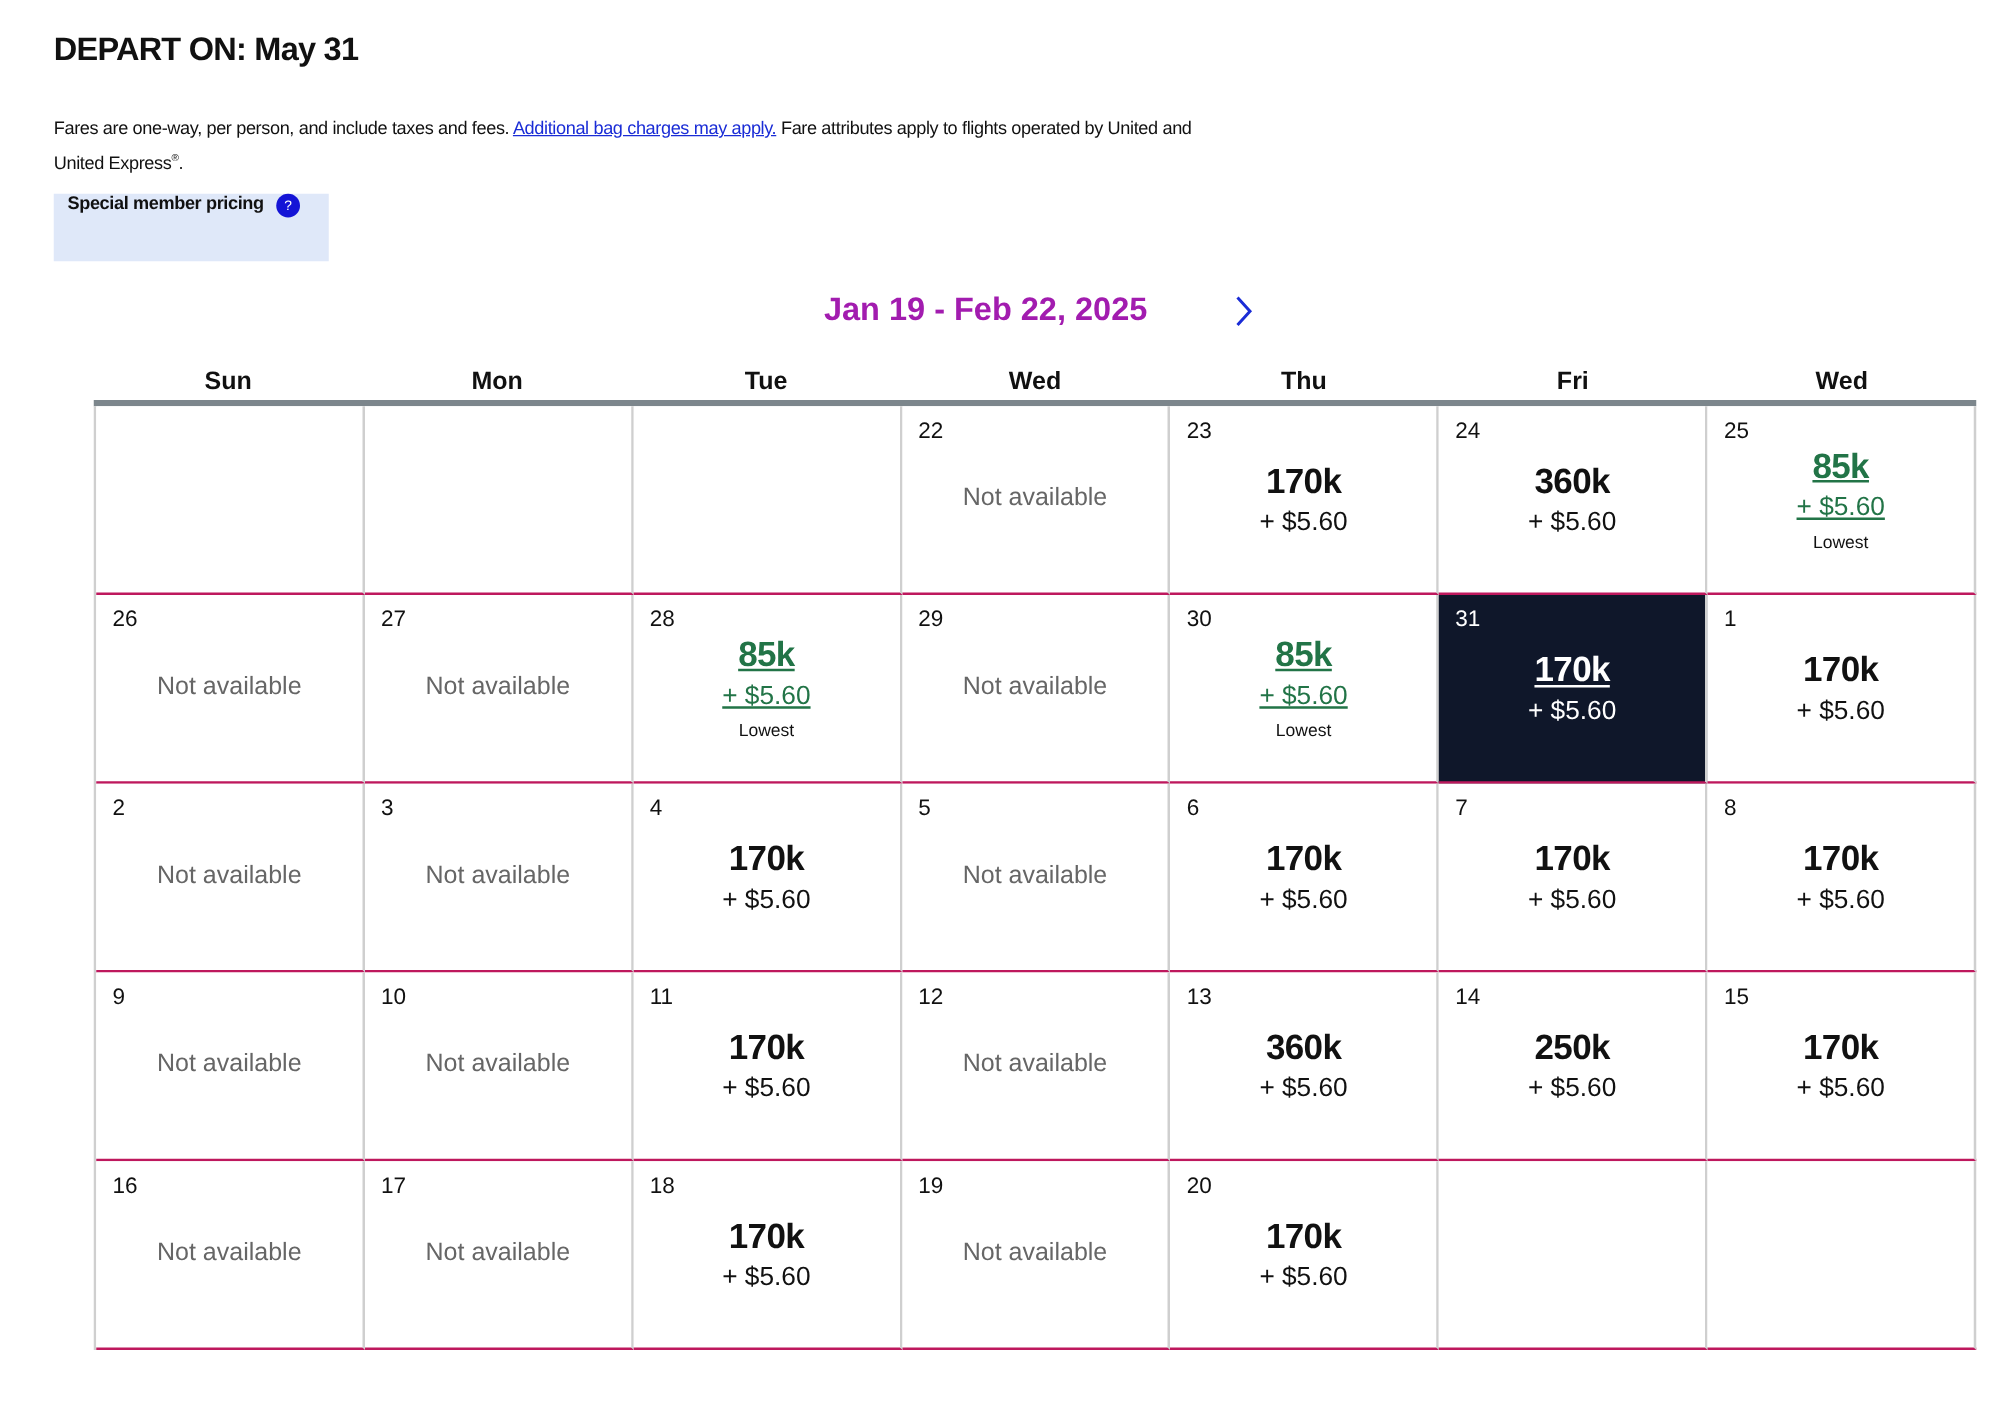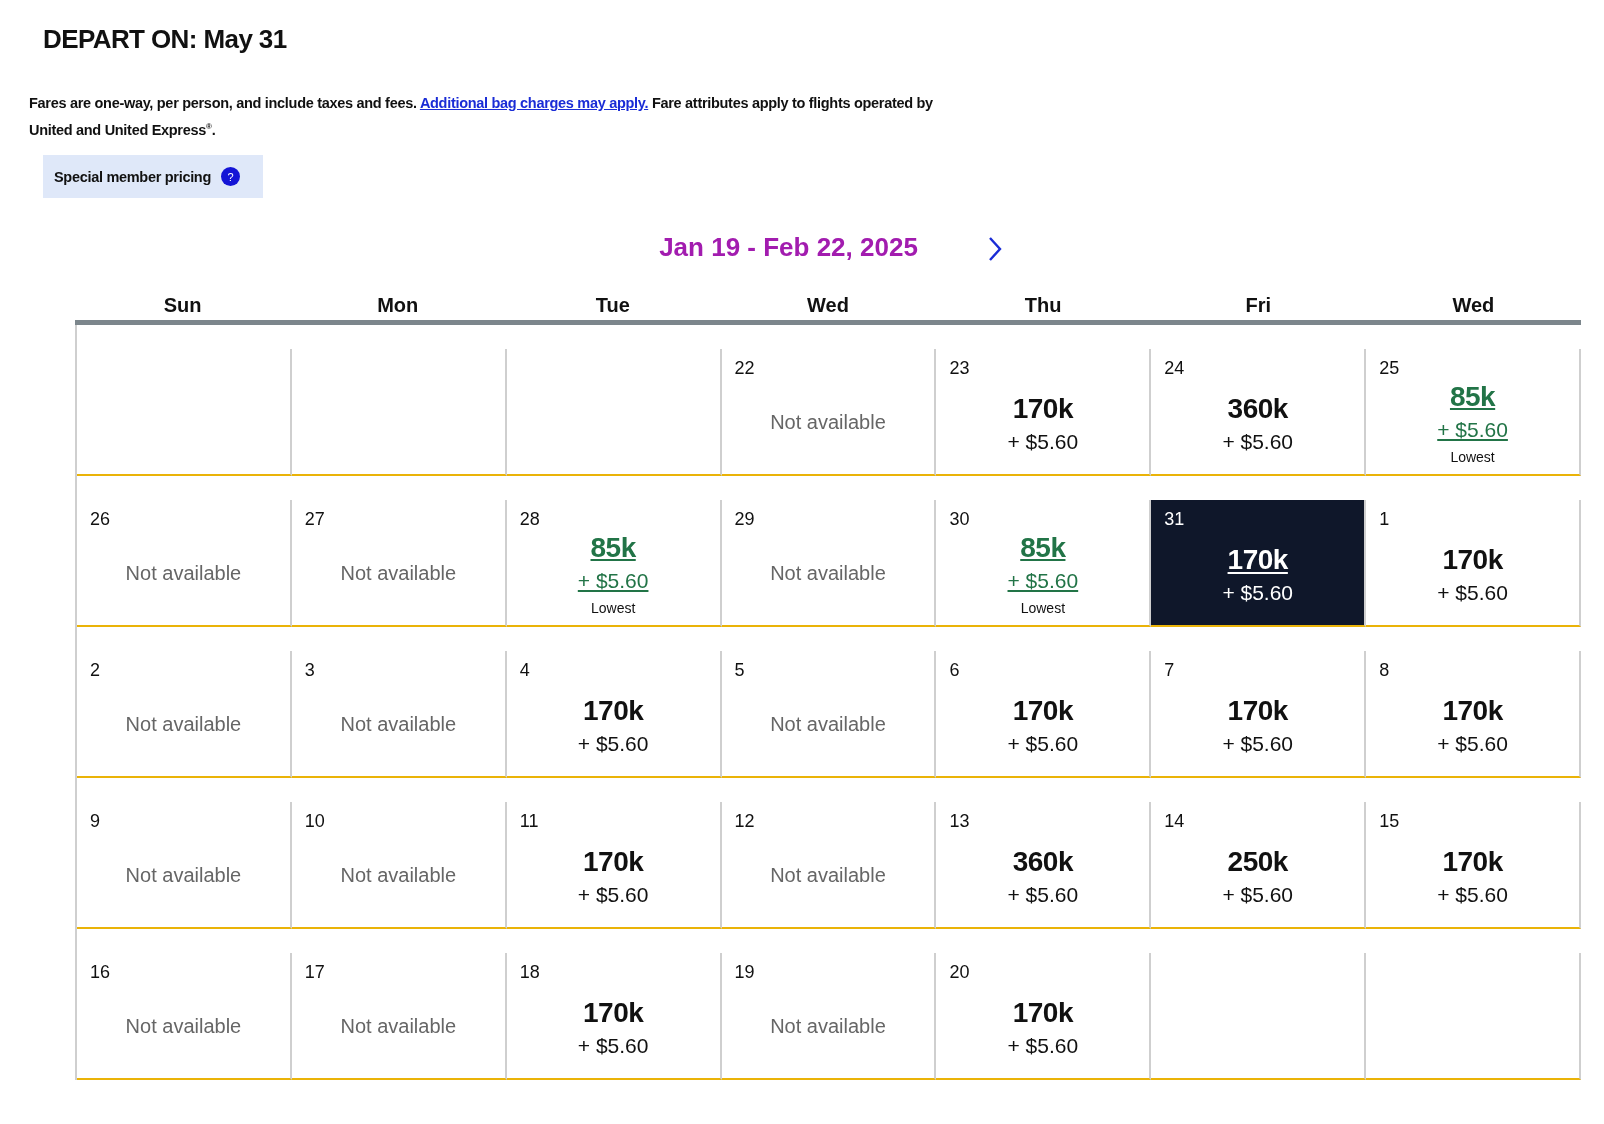--- a/index.html
+++ b/index.html
@@ -1,30 +1,30 @@
 <!DOCTYPE html>
 <html><head>
 <meta charset="utf-8">
 <style>
   html, body { margin: 0; padding: 0; background: #ffffff; }
   body { width: 1604px; height: 1124px; position: relative; font-family: "Liberation Sans", "DejaVu Sans", sans-serif; color: #111; overflow: hidden; }
   .title { position: absolute; left: 43px; top: 24px; font-size: 26px; font-weight: 700; letter-spacing: -0.6px; color: #111; }
-  .disclaimer { position: absolute; left: 29px; top: 92px; width: 940px; font-size: 14.5px; line-height: 23px; letter-spacing: -0.3px; color: #111; font-weight: bold; }
+  .disclaimer { position: absolute; left: 43px; top: 92px; width: 940px; font-size: 14.5px; line-height: 23px; letter-spacing: -0.3px; color: #111; }
   .disclaimer a { color: #1a2cd6; text-decoration: underline; }
   .disclaimer sup { font-size: 8px; }
-  .member-badge { position: absolute; left: 43px; top: 155px; width: 220px; height: 43px; background: #dfe8f9; display: flex; align-items: center; box-sizing: border-box; padding-left: 11px; }
+  .member-badge { position: absolute; left: 43px; top: 155px; width: 220px; height: 54px; background: #dfe8f9; display: flex; align-items: flex-start; box-sizing: border-box; padding-left: 11px; }
   .member-badge .lbl { font-size: 14.5px; font-weight: 700; letter-spacing: -0.3px; color: #111; }
   .help-icon { margin-left: 10px; width: 19px; height: 19px; border-radius: 50%; background: #1414d6; color: #fff; font-size: 11px; display: flex; align-items: center; justify-content: center; cursor: pointer; }
   .range { position: absolute; left: 616px; top: 232px; width: 345px; text-align: center; font-size: 26px; font-weight: 700; color: #a21caf; }
   .next-btn { position: absolute; left: 980px; top: 232px; width: 30px; height: 34px; display: flex; align-items: center; justify-content: center; cursor: pointer; }
   .cal { position: absolute; left: 30px; top: 288px; width: 1506px; padding-left: 45px; }
   .dow-row { display: grid; grid-template-columns: repeat(7, 1fr); height: 32px; border-bottom: 5px solid #7c868c; }
   .dow { text-align: center; font-size: 20px; font-weight: 700; color: #111; line-height: 34px; }
   .grid { display: grid; grid-template-columns: repeat(7, 1fr); grid-auto-rows: 151px; border-left: 2px solid #cfcfcf; }
-  .cell { position: relative; border-right: 2px solid #cfcfcf; border-bottom: 2px solid #eab308; box-sizing: border-box; background: #fff; margin-top: 24px; }
+  .cell { position: relative; border-right: 2px solid #cfcfcf; border-bottom: 2px solid #be185d; box-sizing: border-box; background: #fff; }
   .cell.clickable { cursor: pointer; }
   .cell .day { position: absolute; left: 13px; top: 9px; font-size: 18px; color: #111; }
   .cell .na { position: absolute; left: 0; right: 0; top: 62px; text-align: center; font-size: 20px; color: #666; }
   .cell .price { position: absolute; left: 0; right: 0; top: 44px; text-align: center; }
   .cell .price.low { top: 32px; }
   .cell .miles { font-size: 28px; font-weight: 700; letter-spacing: -0.5px; line-height: 32px; }
   .cell .cash { font-size: 21px; line-height: 34px; }
   .cell .lowest { font-size: 14px; line-height: 20px; color: #111; }
   .cell .price.low .miles, .cell .price.low .cash { color: #227447; text-decoration: underline; }
   .cell.selected { background: #0f172a; }

